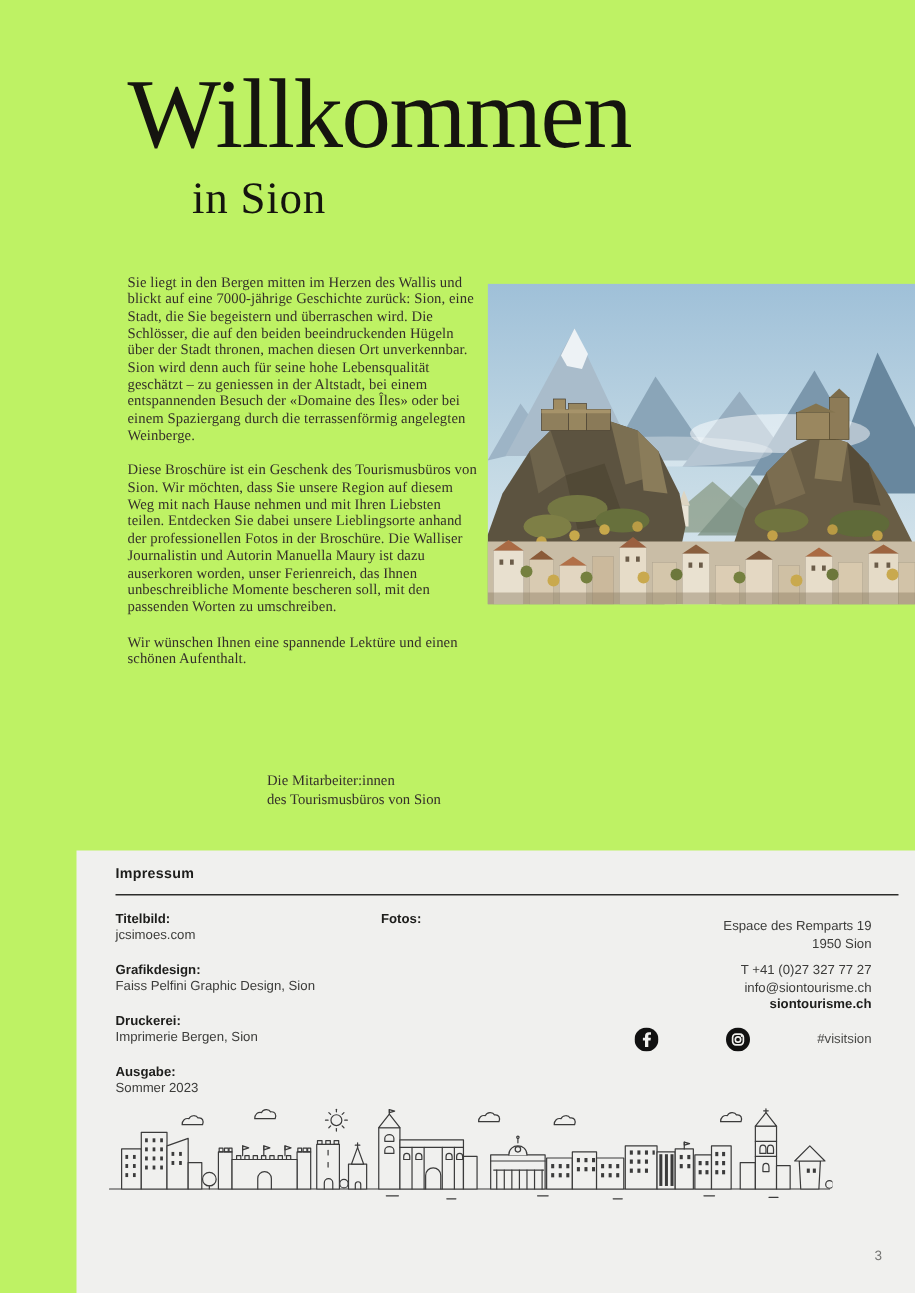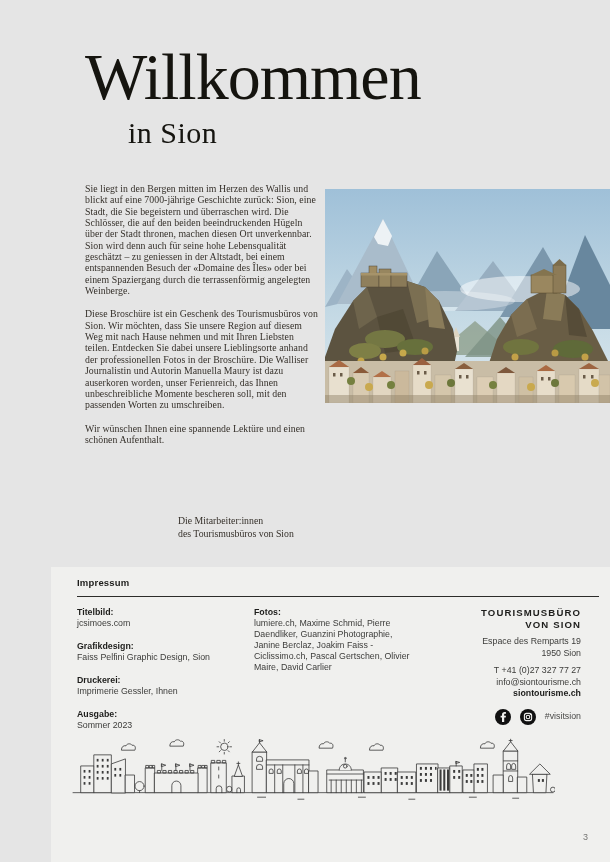--- a/index.html
+++ b/index.html
@@ -1,17 +1,17 @@
 <!DOCTYPE html>
 <html><head>
 <meta charset="utf-8">
 <style>
   html,body{margin:0;padding:0;background:#ffffff;}
   .page{
-    position:relative;width:610px;height:862px;background:#e5e5e5;overflow:hidden;
+    position:relative;width:610px;height:862px;background:#bef264;overflow:hidden;
     font-family:"Liberation Sans",sans-serif;color:#2b2b29;
   }
   
   .title{
     position:absolute;left:85px;top:44px;
     font-family:"Liberation Serif",serif;font-weight:400;color:#15140f;
     font-size:66px;line-height:1;letter-spacing:-1px;white-space:nowrap;
   }
   .subtitle{
     position:absolute;left:88px;top:118px;
@@ -54,21 +54,21 @@
   .imp-col-right{right:45px;width:158px;text-align:right;}
   .imp-entry{margin-bottom:12px;}
   .imp-label{font-weight:bold;color:#1d1d1b;}
   .office-name{
     font-weight:bold;color:#1d1d1b;font-size:9.6px;line-height:12px;letter-spacing:1.1px;
   }
   .office-address{margin-top:5px;line-height:11.5px;}
   .office-contact{margin-top:6px;line-height:11.5px;}
   .office-web{font-weight:bold;color:#1d1d1b;}
   .social-row{
-    margin-top:9px;display:flex;justify-content:flex-end;align-items:center;gap:9px;
+    margin-top:9px;display:flex;justify-content:space-between;align-items:center;gap:9px;
   }
   .social-row .tag{color:#4a4a48;}
   .soc-icon{display:inline-block;width:16px;height:16px;}
   
   .skyline{position:absolute;left:20px;top:170px;width:484px;height:72px;}
   
   .pagenum{
     position:absolute;left:583px;top:832px;font-size:9px;color:#767674;
   }
 </style>
@@ -218,40 +218,35 @@
       <div class="imp-entry">
         <div class="imp-label">Titelbild:</div>
         <div>jcsimoes.com</div>
       </div>
       <div class="imp-entry">
         <div class="imp-label">Grafikdesign:</div>
         <div>Faiss Pelfini Graphic Design, Sion</div>
       </div>
       <div class="imp-entry">
         <div class="imp-label">Druckerei:</div>
-        <div>Imprimerie Gessler, Ihnen</div>
+        <div>Imprimerie Bergen, Sion</div>
       </div>
       <div class="imp-entry">
         <div class="imp-label">Ausgabe:</div>
         <div>Sommer 2023</div>
       </div>
     </div>
 
     <div class="imp-col imp-col-mid">
       <div class="imp-entry">
         <div class="imp-label">Fotos:</div>
-        <div>lumiere.ch, Maxime Schmid, Pierre Daendliker, Guanzini Photographie, Janine Berclaz, Joakim Faiss - Ciclissimo.ch, Pascal Gertschen, Olivier Maire, David Carlier</div>
       </div>
     </div>
 
     <div class="imp-col imp-col-right">
-      <div class="office-name">
-        <div>TOURISMUSBÜRO</div>
-        <div>VON SION</div>
-      </div>
       <div class="office-address">
         <div>Espace des Remparts 19</div>
         <div>1950 Sion</div>
       </div>
       <div class="office-contact">
         <div>T +41 (0)27 327 77 27</div>
         <div>info@siontourisme.ch</div>
         <div class="office-web">siontourisme.ch</div>
       </div>
       <div class="social-row">

